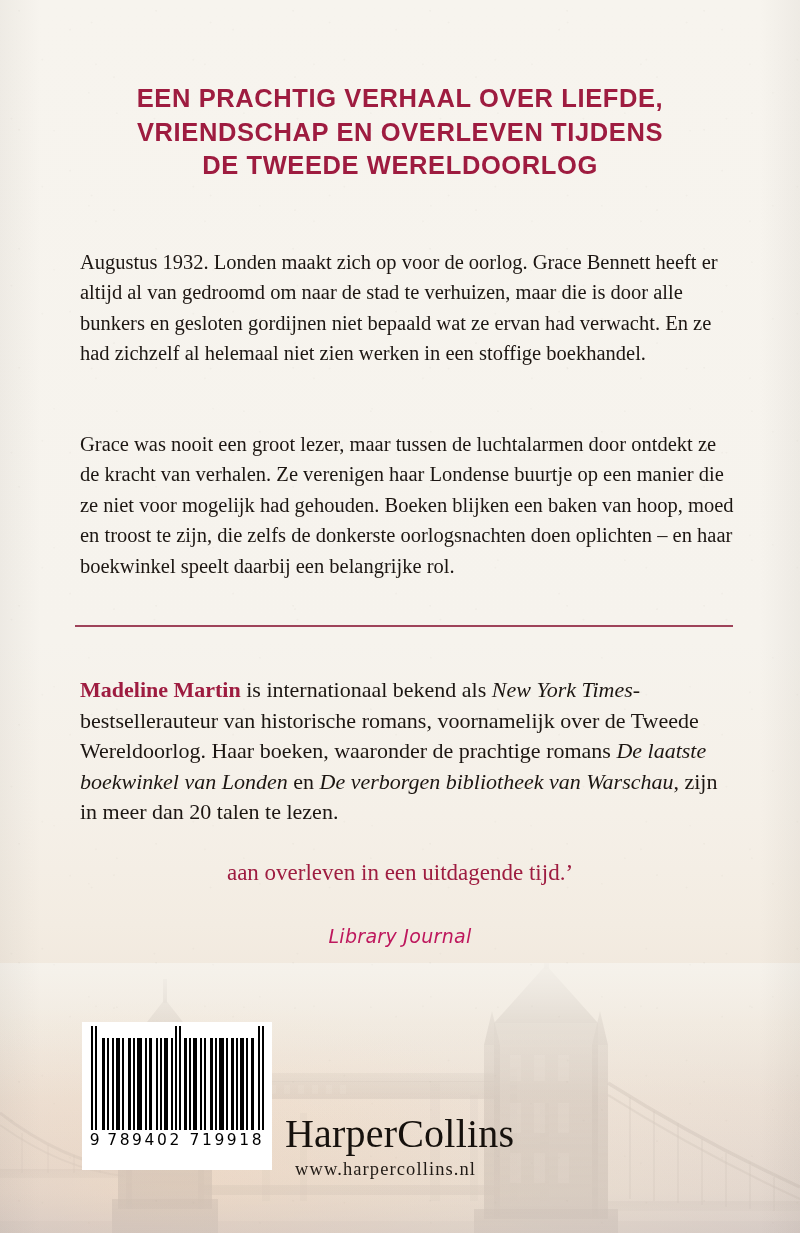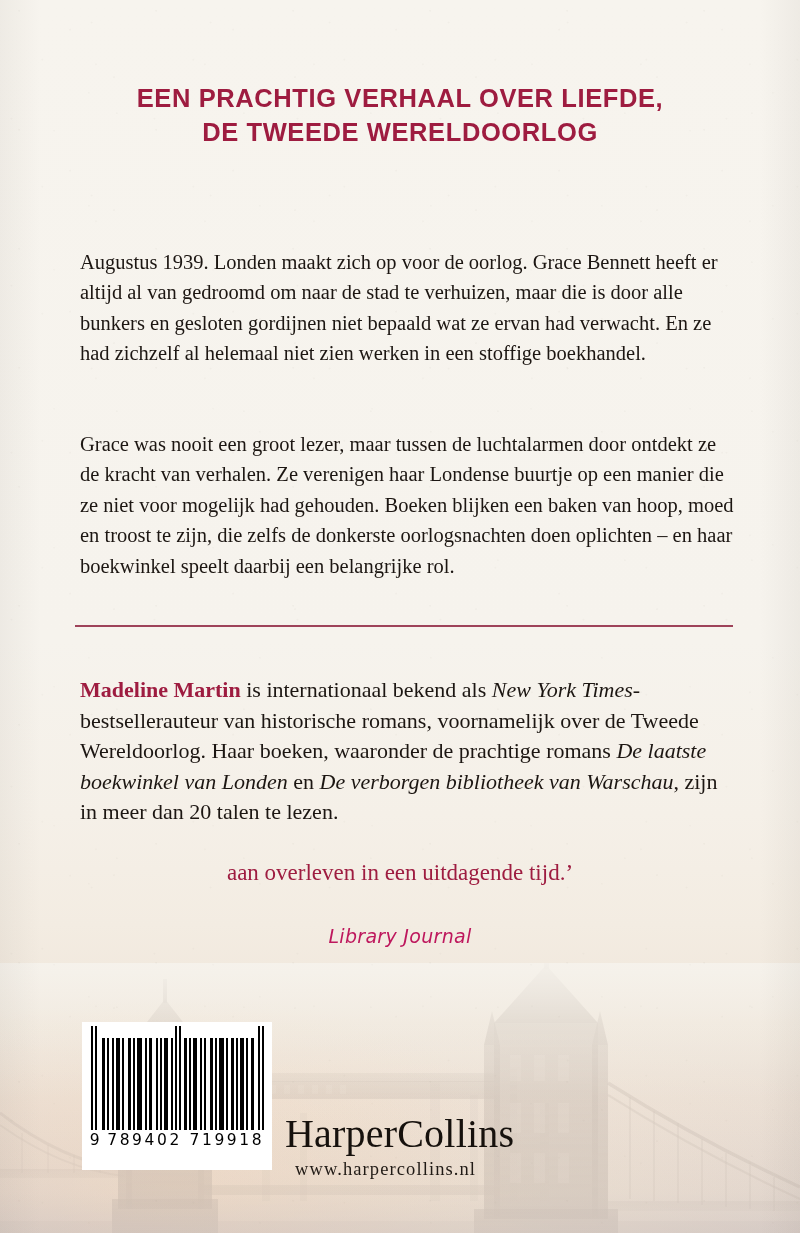--- a/index.html
+++ b/index.html
@@ -363,24 +363,25 @@
   </div>
   <div class="bridge-fade"></div>
 
   <div class="bg-paper"></div>
   <div class="bg-vignette"></div>
 
   <div class="content">
 
     <div class="headline">
       <span class="hl">EEN PRACHTIG VERHAAL OVER LIEFDE,</span>
+      <span class="hl">VRIENDSCHAP EN OVERLEVEN TIJDENS</span>
       <span class="hl">DE TWEEDE WERELDOORLOG</span>
     </div>
 
-    <p class="blurb p1">Augustus 1939. Londen maakt zich op voor de oorlog. Grace Bennett heeft er altijd al van gedroomd om naar de stad te verhuizen, maar die is door alle bunkers en gesloten gordijnen niet bepaald wat ze ervan had verwacht. En ze had zichzelf al helemaal niet zien werken in een stoffige boekhandel.</p>
+    <p class="blurb p1">Augustus 1932. Londen maakt zich op voor de oorlog. Grace Bennett heeft er altijd al van gedroomd om naar de stad te verhuizen, maar die is door alle bunkers en gesloten gordijnen niet bepaald wat ze ervan had verwacht. En ze had zichzelf al helemaal niet zien werken in een stoffige boekhandel.</p>
     <p class="blurb p2">Grace was nooit een groot lezer, maar tussen de luchtalarmen door ontdekt ze de kracht van verhalen. Ze verenigen haar Londense buurtje op een manier die ze niet voor mogelijk had gehouden. Boeken blijken een baken van hoop, moed en troost te zijn, die zelfs de donkerste oorlogsnachten doen oplichten – en haar boekwinkel speelt daarbij een belangrijke rol.</p>
 
     <div class="rule"></div>
 
     <p class="bio"><span class="name">Madeline Martin</span><span> is internationaal bekend als </span><i>New York Times</i><span>-bestsellerauteur van historische romans, voornamelijk over de Tweede Wereldoorlog. Haar boeken, waaronder de prachtige romans </span><i>De laatste boekwinkel van Londen</i><span> en </span><i>De verborgen bibliotheek van Warschau</i><span>, zijn in meer dan 20 talen te lezen.</span></p>
 
     <div class="pullquote">
       <div>aan overleven in een uitdagende tijd.’</div>
     </div>
     <div class="quote-source">Library Journal</div>

